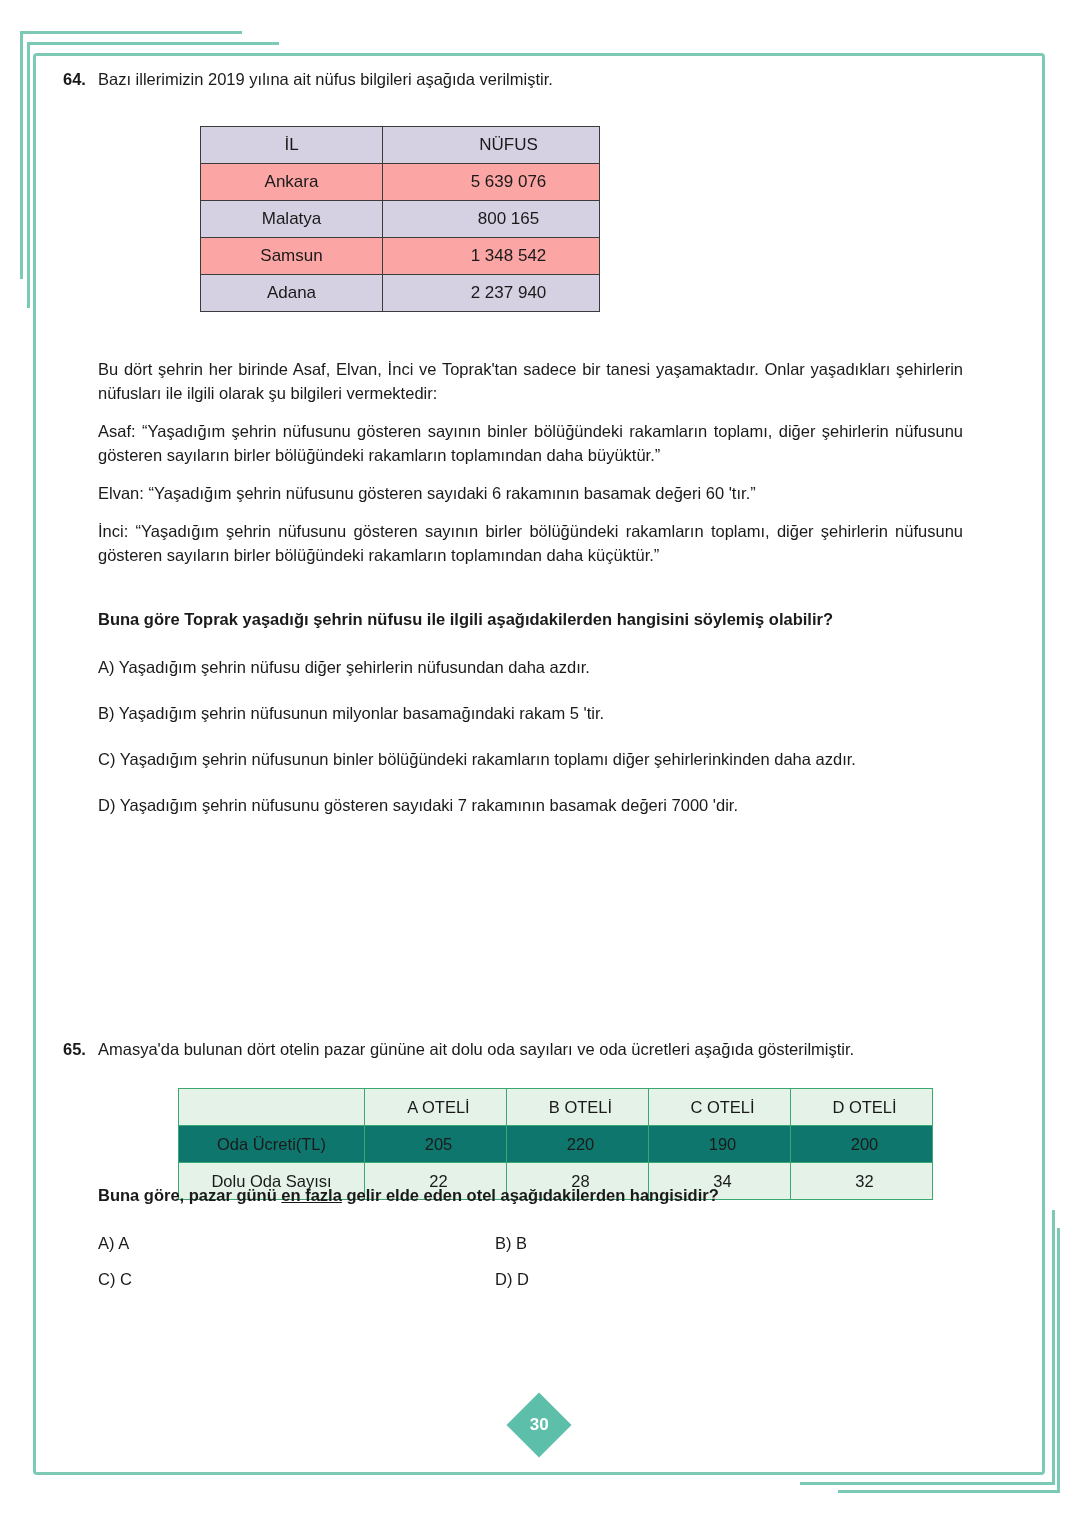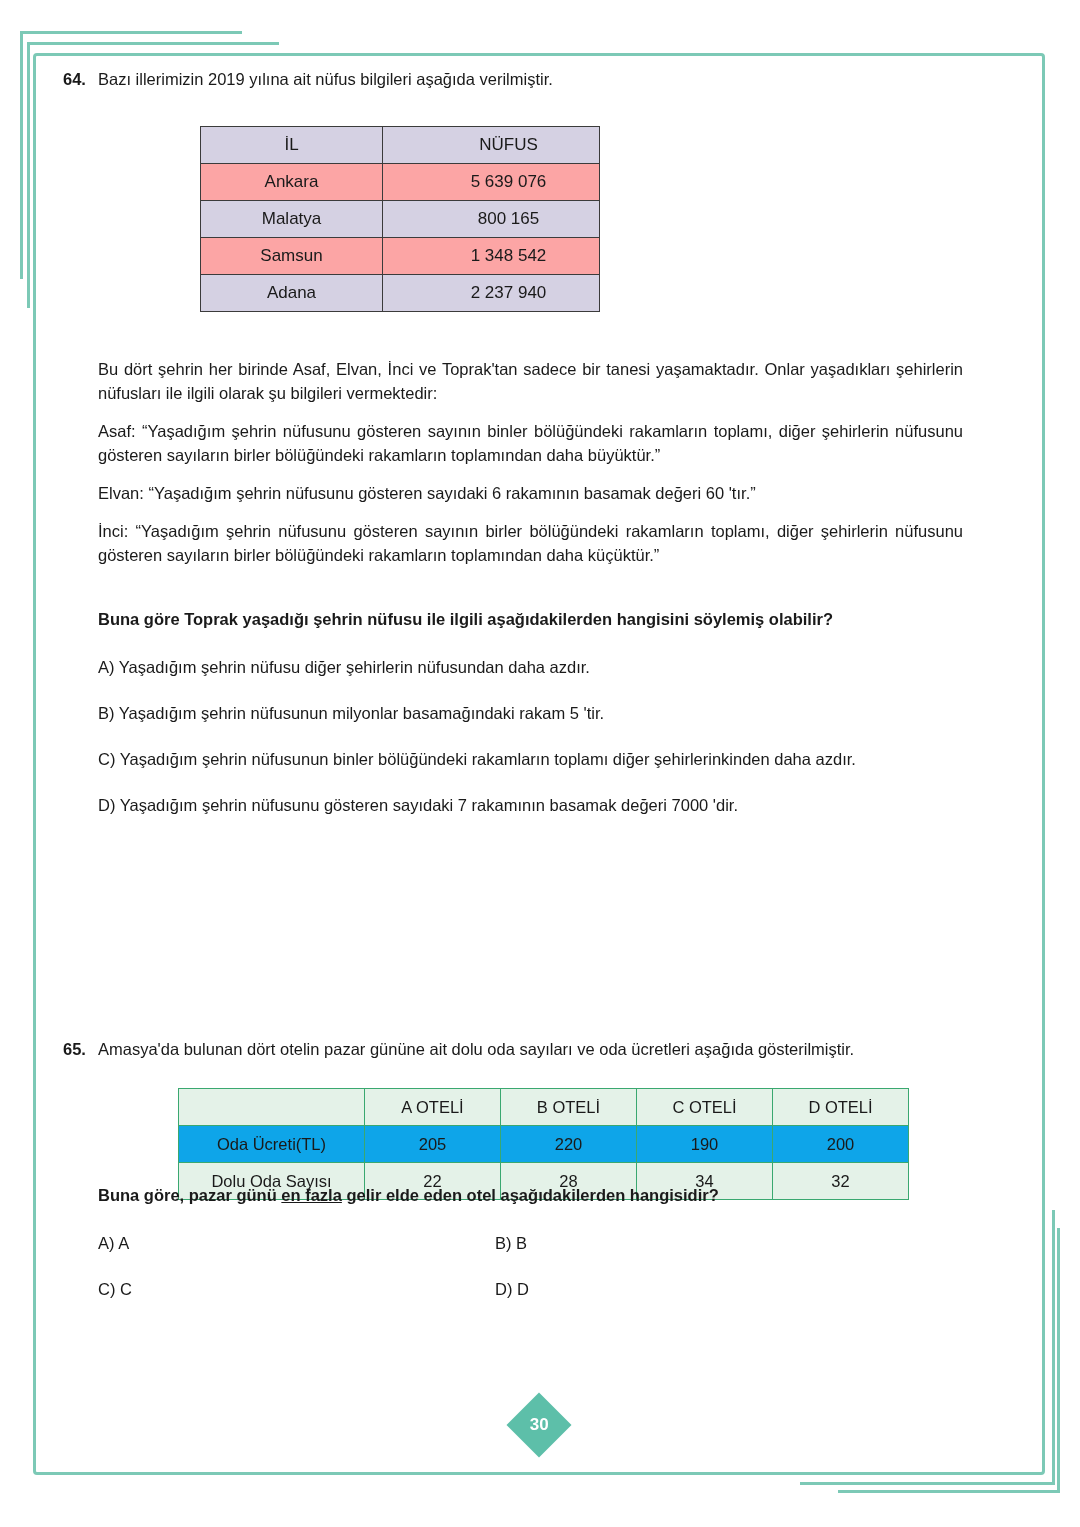--- a/index.html
+++ b/index.html
@@ -115,21 +115,21 @@
   .opt {
     font-size: 16.5px;
     line-height: 1.45;
     margin: 0 0 22px 0;
   }
   .opt.last { margin-bottom: 0; }
 
   .opt-grid {
     display: grid;
     grid-template-columns: 397px 1fr;
-    row-gap: 22px;
+    row-gap: 12px;
   }
   .opt-grid .opt { margin: 0; }
 
   
   .tbl-pop {
     position: absolute;
     left: 200px;
     top: 126px;
     border-collapse: collapse;
     font-size: 17px;
@@ -153,23 +153,23 @@
     border-collapse: collapse;
     font-size: 16.5px;
   }
   .tbl-hotel td {
     border: 1.6px solid #3aa870;
     text-align: center;
     height: 36px;
     padding: 0 6px;
   }
   .tbl-hotel .c-lbl { width: 173px; }
-  .tbl-hotel .c-val { width: 123px; }
+  .tbl-hotel .c-val { width: 123px; padding-left: 12px; }
   .tbl-hotel tr.mint td { background: #e4f2e8; }
-  .tbl-hotel tr.white td { background: #0ea5e9; }
+  .tbl-hotel tr.white td { background: #0f766e; }
 
   
   .page-badge {
     position: absolute;
     left: 516px;
     top: 1402px;
     width: 46px;
     height: 46px;
     background: #5dbfa9;
     transform: rotate(45deg);

